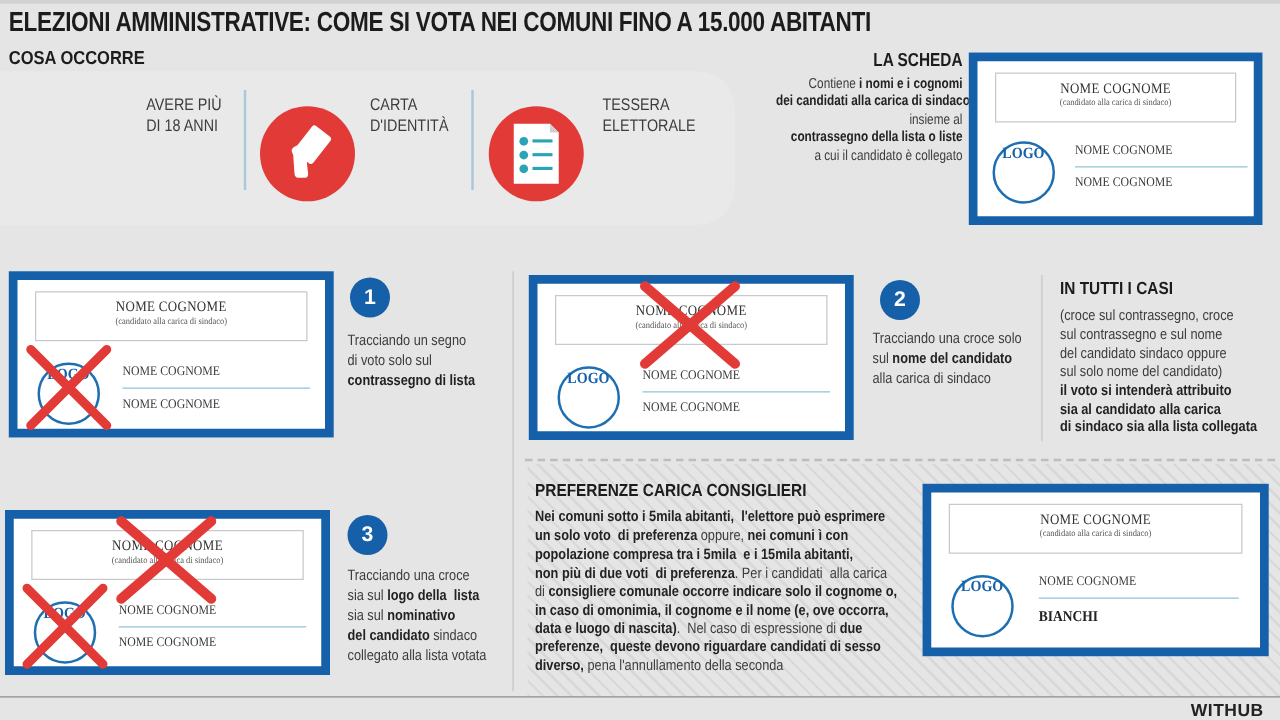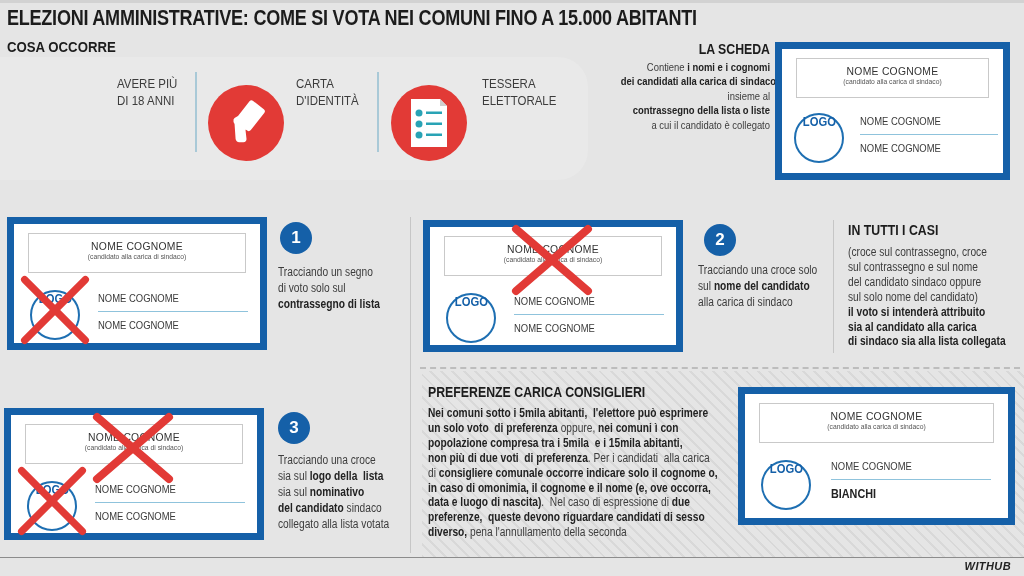--- a/index.html
+++ b/index.html
@@ -34,21 +34,21 @@
   .rich{white-space:pre;font-size:11.5px;line-height:14.4px;color:var(--body);}
   .rich .b{font-weight:700;color:#222;}
 
   
   .tealbar{position:absolute;left:0;top:191px;width:1024px;height:21px;background:var(--teal);
       display:flex;align-items:center;}
   .tealbar span{color:#fff;font-weight:700;font-size:13px;margin-left:8px;
       transform:scaleX(.9);transform-origin:0 50%;white-space:nowrap;}
 
   
-  .ballot{position:absolute;background:#fff;border:7px solid var(--blue);}
+  .ballot{position:absolute;background:#fff;border:7px solid var(--blue);font-family:Liberation Serif, serif;}
   .bname{margin:9px 14px 0;height:40px;border:1px solid var(--thin);text-align:center;
       padding-top:6px;background:#fff;}
   .bname-n{font-size:11.5px;color:#333;letter-spacing:.3px;transform:scaleX(.9);}
   .bname-s{font-size:7.5px;color:#555;transform:scaleX(.9);}
   .blogo{position:absolute;left:16px;top:66px;width:50px;height:50px;border:2px solid #1e6fb2;
       border-radius:50%;display:flex;align-items:flex-start;justify-content:center;background:#fff;}
   .blogo span{font-size:12.5px;font-weight:700;color:var(--blue);transform:scaleX(.9);}
   .bnames{position:absolute;left:84px;top:68px;}
   .bn{font-size:10.5px;color:#3a3a3a;transform:scaleX(.9);transform-origin:0 0;white-space:nowrap;}
   .bsep{width:150px;height:1px;background:var(--lightblue);margin:7px 0;}
@@ -69,22 +69,22 @@
   .para .b{font-weight:700;color:#222;}
 
   
   .vline{position:absolute;width:1px;background:#c6c6c6;}
   .dashline{position:absolute;border-top:2px dashed #bdbdbd;}
   .hatch{position:absolute;left:422px;top:371px;width:602px;height:186px;
       background:repeating-linear-gradient(45deg, rgba(0,0,0,.055) 0 2px, transparent 2px 8px);}
 
   
   .footline{position:absolute;left:0;top:557px;width:1024px;height:1px;background:#8c8c8c;}
-  .brand{position:absolute;right:13px;top:560px;font-size:11px;font-weight:700;color:#222;
-      letter-spacing:.4px;font-style:italic;}
+  .brand{position:absolute;right:13px;top:560px;font-size:14px;font-weight:700;color:#222;
+      letter-spacing:.4px;}
 </style>
 </head>
 <body>
 
 <div class="stage">
 
   <div class="topstrip"></div>
   <div class="h1">ELEZIONI AMMINISTRATIVE: COME SI VOTA NEI COMUNI FINO A 15.000 ABITANTI</div>
 
   <div class="seclabel" style="left:7px;top:38px;">COSA OCCORRE</div>

